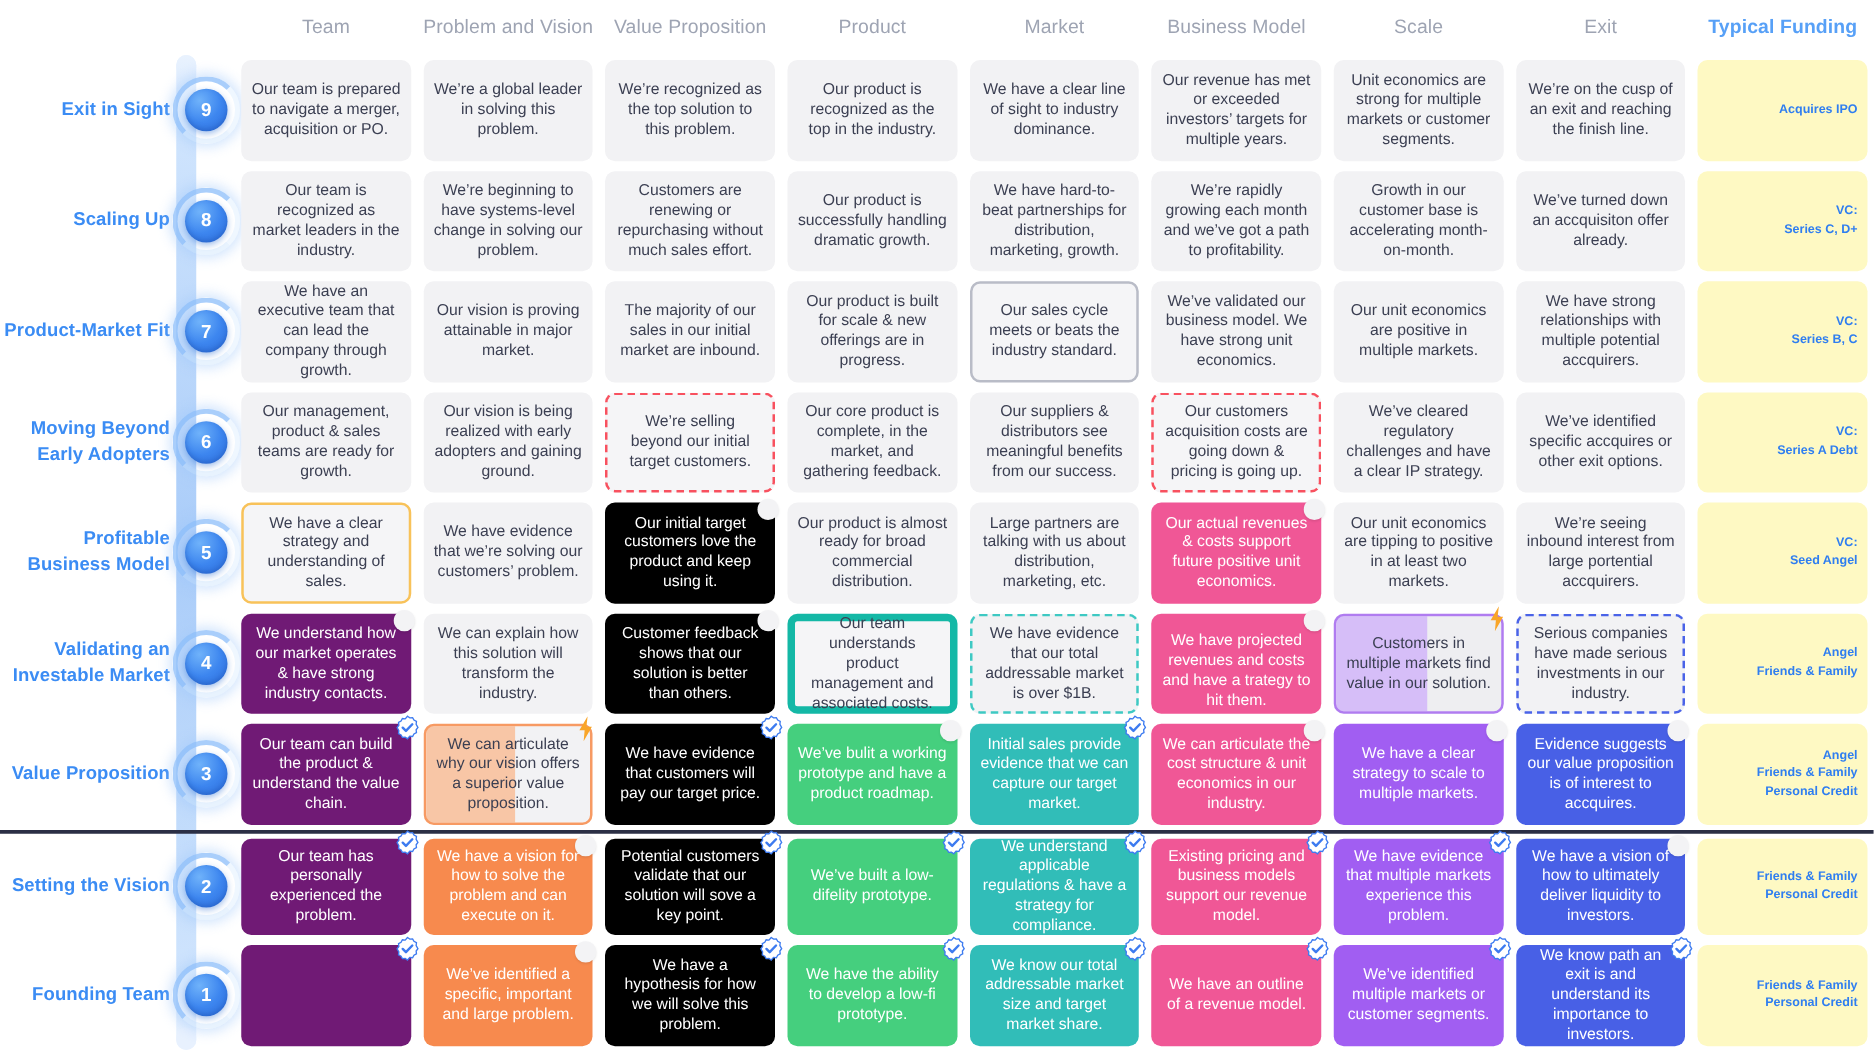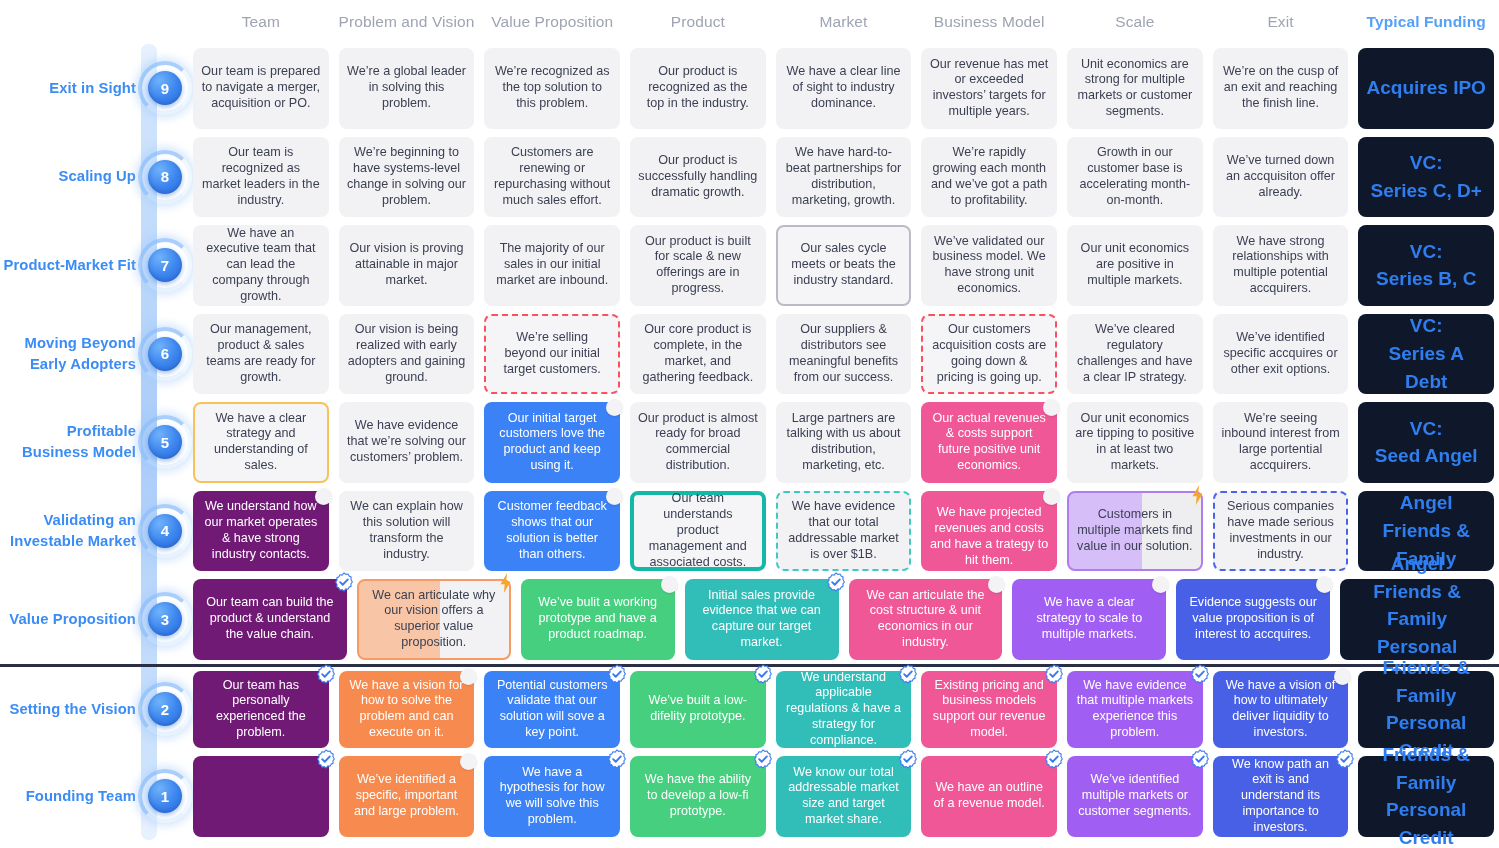--- a/index.html
+++ b/index.html
@@ -80,31 +80,31 @@
     text-align: center; padding: 6px 8px;
     font-size: 12.6px; line-height: 1.26; color: #3b3f52;
     overflow: visible;
   }
   .card .txt { width: 100%; }
 
   
   .card.filled { color: #ffffff; }
   .card.yellow  { background: #701a75; }
   .card.orange  { background: #f78a4e; }
-  .card.red     { background: #3b82f6; }
+  .card.red     { background: #000000; }
   .card.green   { background: #45cf7e; }
   .card.teal    { background: #31bdb8; }
   .card.pink    { background: #f05796; }
   .card.purple  { background: #a15ef2; }
   .card.blue    { background: #4860e6; }
-  .card.lightblue { background: #0f172a; color:#2f7ef0; font-weight: 700; font-size: 19px; line-height: 1.45; }
+  .card.lightblue { background: #fef9c3; color:#2f7ef0; font-weight: 700; font-size: 10px; line-height: 1.45; text-align: right; }
 
   
   .card.o-yellow { background: #f5f5f7; border: 2px solid #f8c25a; }
-  .card.o-green  { background: #f5f5f7; border: 4px solid #14b8a6; }
+  .card.o-green  { background: #f5f5f7; border: 6px solid #14b8a6; }
   .card.o-gray   { background: #f5f5f7; border: 2px solid #b9bcc7; }
 
   
   .card.d-red  { background: #f5f5f7; border: 2px dashed #f8515f; }
   .card.d-teal { background: #f2f2f4; border: 2px dashed #3ec9c3; }
   .card.d-blue { background: #f2f2f4; border: 2px dashed #4a63e8; }
 
   
   .card.half-orange { background: linear-gradient(90deg,#f8c6a6 0 54%, #f2f2f4 54% 100%); border:2px solid #f79a63; color:#3b3f52; }
   .card.half-purple { background: linear-gradient(90deg,#d6bef8 0 55%, #eeeef1 55% 100%); border:2px solid #b07cf0; color:#3b3f52; }
@@ -519,20 +519,29 @@
           </div>
           <div class="cellwrap">
             <div class="card half-orange">
               <div class="txt" style="white-space: pre-line;">We can articulate why our vision offers a superior value proposition.</div>
               <div class="bolt"><svg viewBox="0 0 12 20" width="15" height="20">
                   <path d="M7.6 0L1 11.2h4.2L4.4 20 11 8.4H6.6z" fill="#f9a528"></path>
                 </svg></div>
             </div>
           </div>
           <div class="cellwrap">
+            <div class="card filled red">
+              <div class="txt" style="white-space: pre-line;">We have evidence that customers will pay our target price.</div>
+              <div class="check"><svg viewBox="0 0 24 24" width="20" height="20">
+                  <path d="M12 1.2l2.2 1.6 2.7-.3 1.3 2.4 2.4 1.3-.3 2.7L22 12l-1.7 2.2.3 2.7-2.4 1.3-1.3 2.4-2.7-.3L12 22.8 9.8 21.2l-2.7.3-1.3-2.4L3.4 17.8l.3-2.7L2 12l1.7-2.2-.3-2.7 2.4-1.3L7.1 3.4l2.7.3z" fill="#ffffff" stroke="#3d7bf0" stroke-width="1.3"></path>
+                  <path d="M7.4 12.2l3.1 3.1 6.1-6.4" fill="none" stroke="#3d7bf0" stroke-width="2.3" stroke-linecap="round" stroke-linejoin="round"></path>
+                </svg></div>
+            </div>
+          </div>
+          <div class="cellwrap">
             <div class="card filled green">
               <div class="txt" style="white-space: pre-line;">We’ve bulit a working prototype and have a product roadmap.</div>
               <div class="knob"></div>
             </div>
           </div>
           <div class="cellwrap">
             <div class="card filled teal">
               <div class="txt" style="white-space: pre-line;">Initial sales provide evidence that we can capture our target market.</div>
               <div class="check"><svg viewBox="0 0 24 24" width="20" height="20">
                   <path d="M12 1.2l2.2 1.6 2.7-.3 1.3 2.4 2.4 1.3-.3 2.7L22 12l-1.7 2.2.3 2.7-2.4 1.3-1.3 2.4-2.7-.3L12 22.8 9.8 21.2l-2.7.3-1.3-2.4L3.4 17.8l.3-2.7L2 12l1.7-2.2-.3-2.7 2.4-1.3L7.1 3.4l2.7.3z" fill="#ffffff" stroke="#3d7bf0" stroke-width="1.3"></path>

